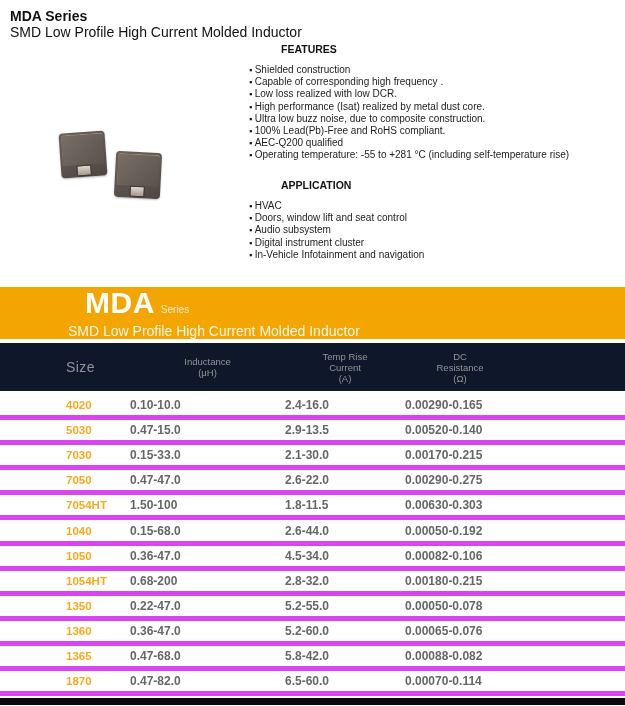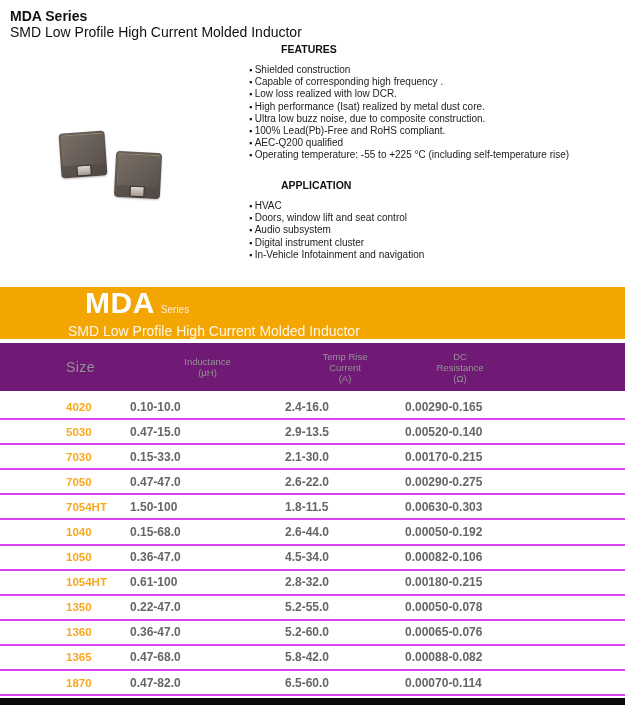--- a/index.html
+++ b/index.html
@@ -44,29 +44,29 @@
   
   .banner { position: absolute; left: 0; top: 287px; width: 625px; height: 52px;
             background: #F3A502; color: #fff; padding: 0; box-sizing: border-box; }
   .banner-line1 { margin: 1px 0 0 85px; line-height: 30px; }
   .banner-name { font-size: 30px; font-weight: bold; letter-spacing: 0.5px; }
   .banner-word { font-size: 10px; margin-left: 6px; color: #fceed2; }
   .banner-sub { margin: -2px 0 0 68px; font-size: 14px; line-height: 17px; color: #fdf6e8; }
 
   
   .thead { position: absolute; left: 0; top: 343px; width: 625px; height: 48px;
-           background: #701a75; display: grid;
+           background: #0f172a; display: grid;
            grid-template-columns: 130px 155px 120px 110px 1fr; align-items: center; }
   .th { font-size: 9.5px; line-height: 11px; color: #949494; text-align: center; white-space: pre-line; }
   .th-size { font-size: 14px; letter-spacing: 0.4px; text-align: left; padding-left: 66px; }
 
   .tbody { position: absolute; left: 0; top: 395px; width: 625px; }
   .trow { display: grid; grid-template-columns: 130px 155px 120px 110px 1fr;
           align-items: center; height: 25.1px; box-sizing: border-box;
-          border-bottom: 2px solid #d946ef; background: #fff; }
+          border-bottom: 5px solid #d946ef; background: #fff; }
   .td { font-size: 12px; color: #666; text-align: left; font-weight: bold; }
   .td-size { font-size: 11.5px; font-weight: bold; color: #F8A81D; text-align: left; padding-left: 66px; }
 
   
   .bottom-bar { position: absolute; left: 0; right: 0; bottom: 1px; height: 7px; background: #0a0a0a; }
 </style>
 </head>
 <body>
 
 <div class="page">
@@ -90,21 +90,21 @@
   <section class="bullet-section features-section">
     <h3 class="bullet-heading">FEATURES</h3>
     <ul class="bullet-list">
         <li>Shielded construction</li>
         <li>Capable of corresponding high frequency .</li>
         <li>Low loss realized with low DCR.</li>
         <li>High performance (Isat) realized by metal dust core.</li>
         <li>Ultra low buzz noise, due to composite construction.</li>
         <li>100% Lead(Pb)-Free and RoHS compliant.</li>
         <li>AEC-Q200 qualified</li>
-        <li>Operating temperature: -55 to +225 °C (including self-temperature rise)</li>
+        <li>Operating temperature: -55 to +281 °C (including self-temperature rise)</li>
       </ul>
   </section>
 
   <section class="bullet-section application-section">
     <h3 class="bullet-heading">APPLICATION</h3>
     <ul class="bullet-list">
         <li>HVAC</li>
         <li>Doors, window lift and seat control</li>
         <li>Audio subsystem</li>
         <li>Digital instrument cluster</li>
@@ -177,21 +177,21 @@
     </div>
       <div class="trow">
       <div class="td td-size">1050</div>
       <div class="td">0.36-47.0</div>
       <div class="td">4.5-34.0</div>
       <div class="td">0.00082-0.106</div>
       <div class="td-spacer"></div>
     </div>
       <div class="trow">
       <div class="td td-size">1054HT</div>
-      <div class="td">0.61-100</div>
+      <div class="td">0.68-200</div>
       <div class="td">2.8-32.0</div>
       <div class="td">0.00180-0.215</div>
       <div class="td-spacer"></div>
     </div>
       <div class="trow">
       <div class="td td-size">1350</div>
       <div class="td">0.22-47.0</div>
       <div class="td">5.2-55.0</div>
       <div class="td">0.00050-0.078</div>
       <div class="td-spacer"></div>

